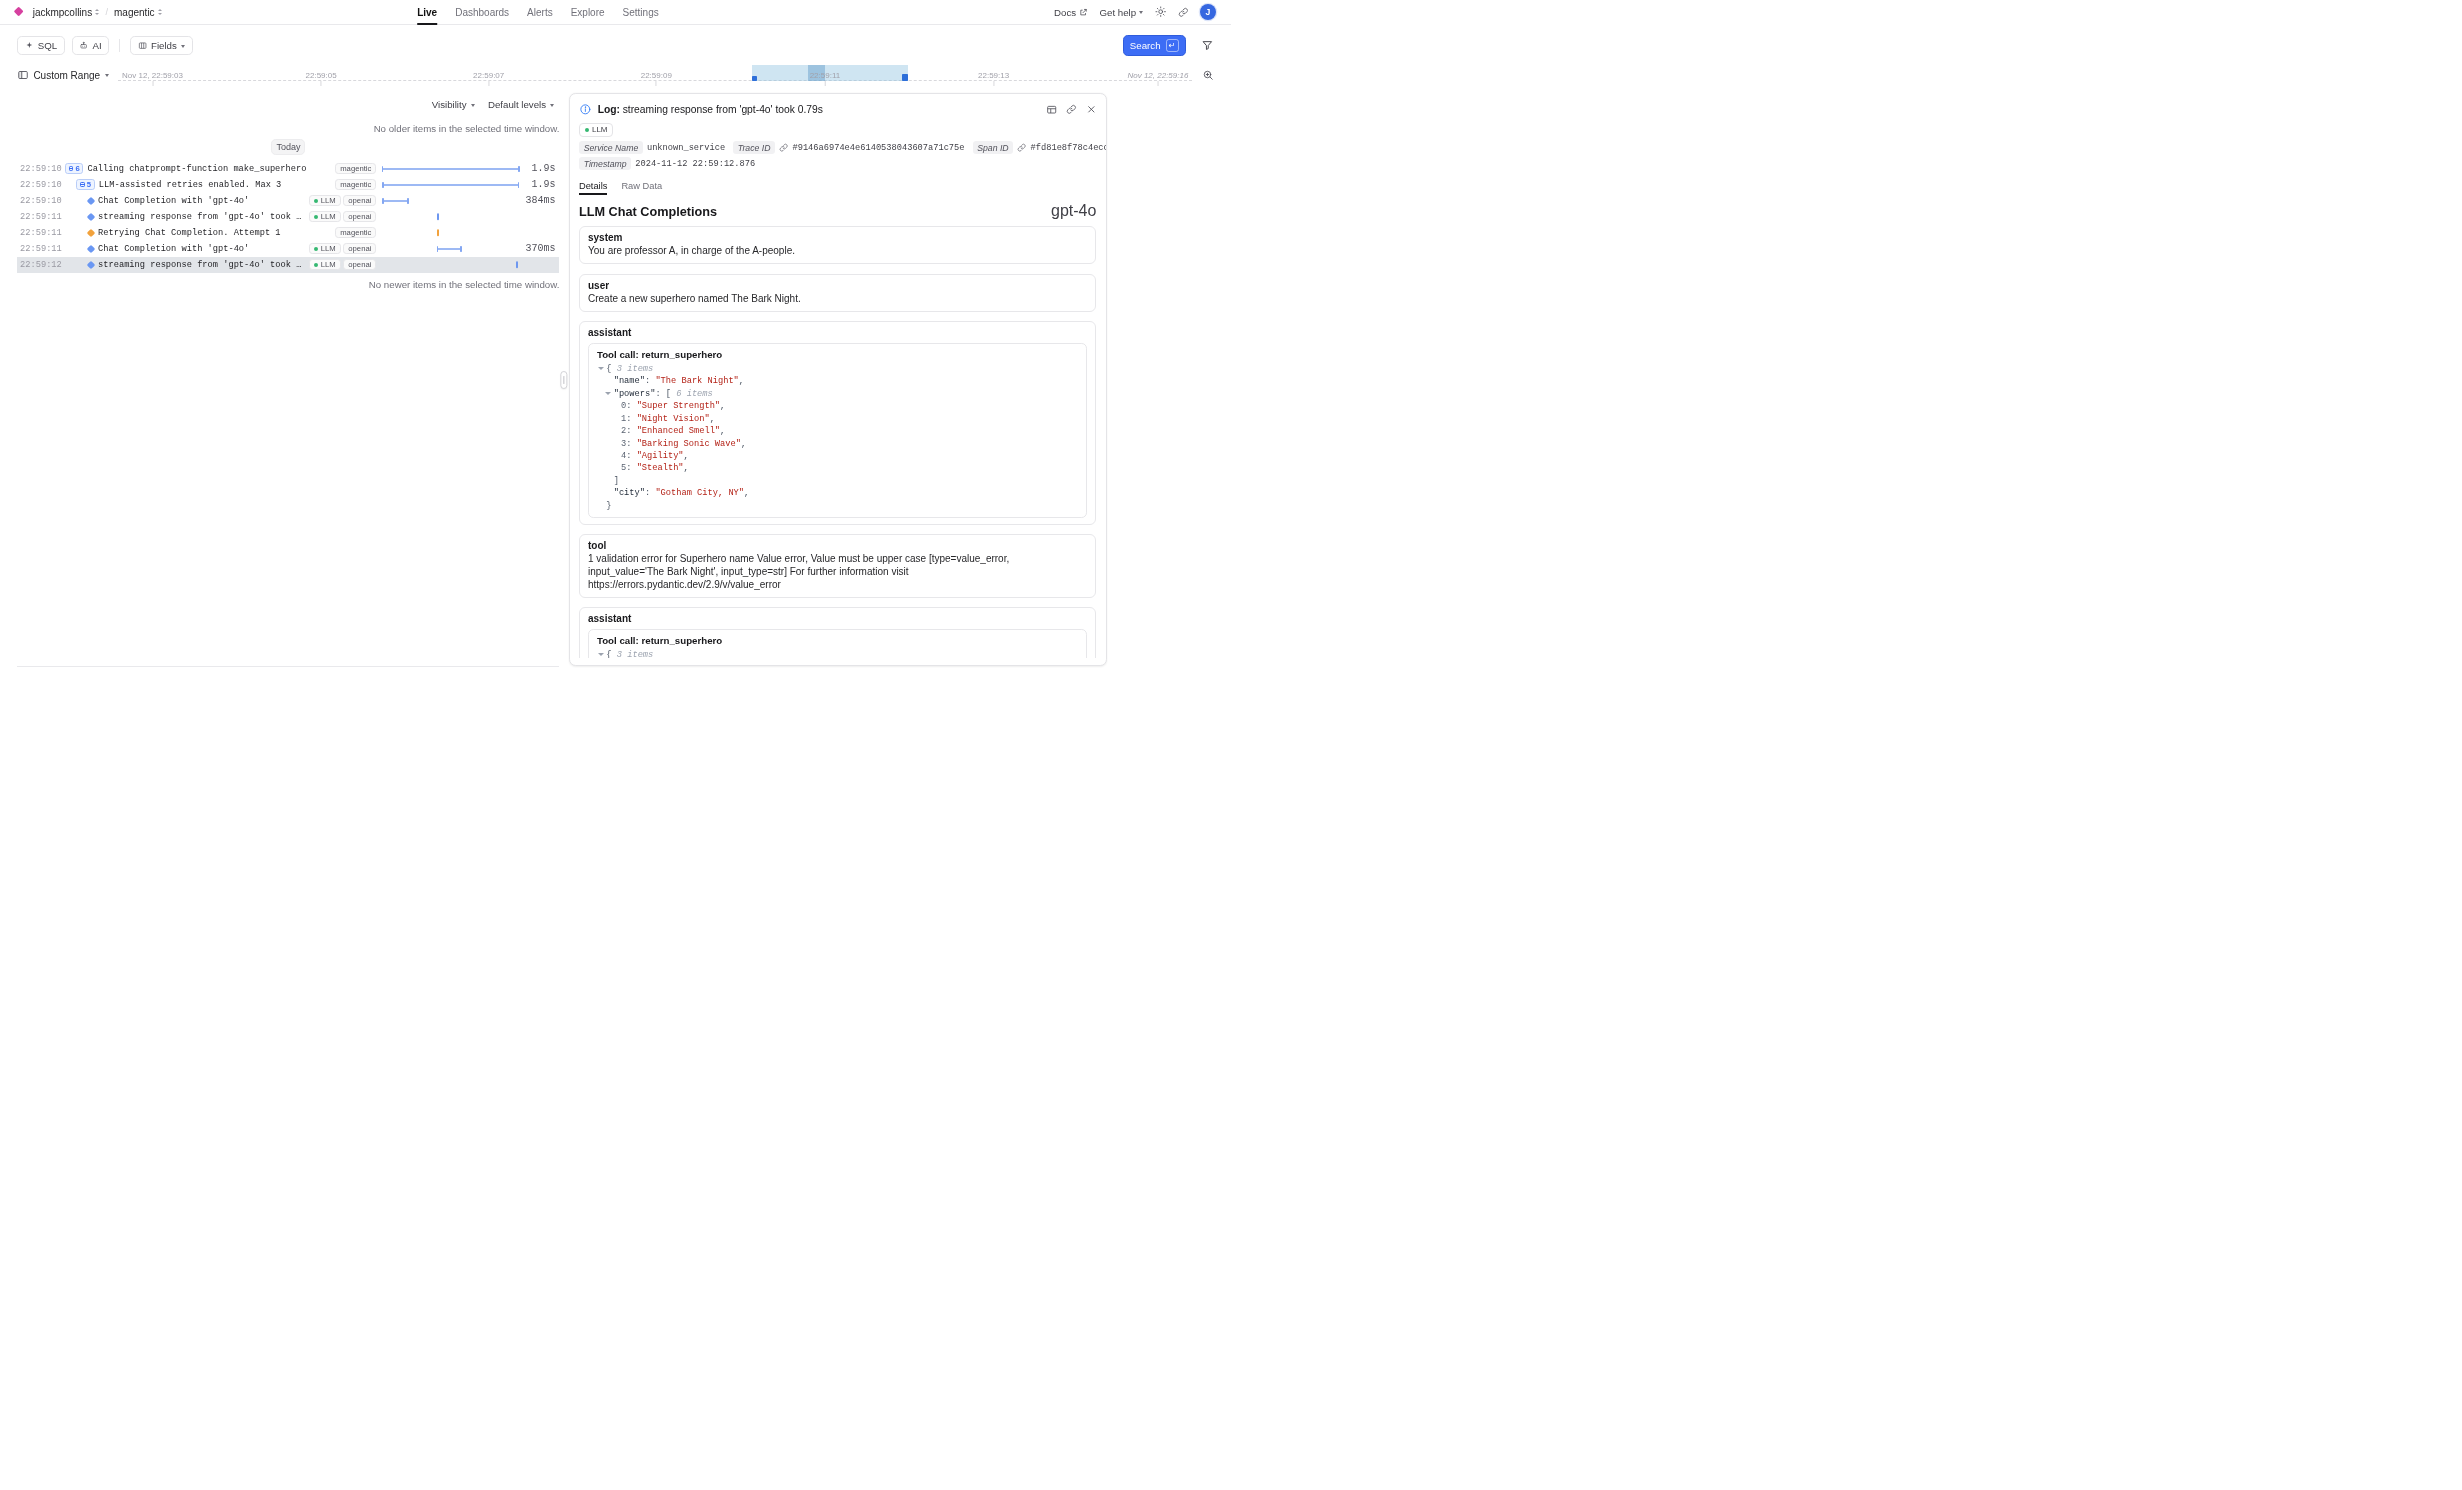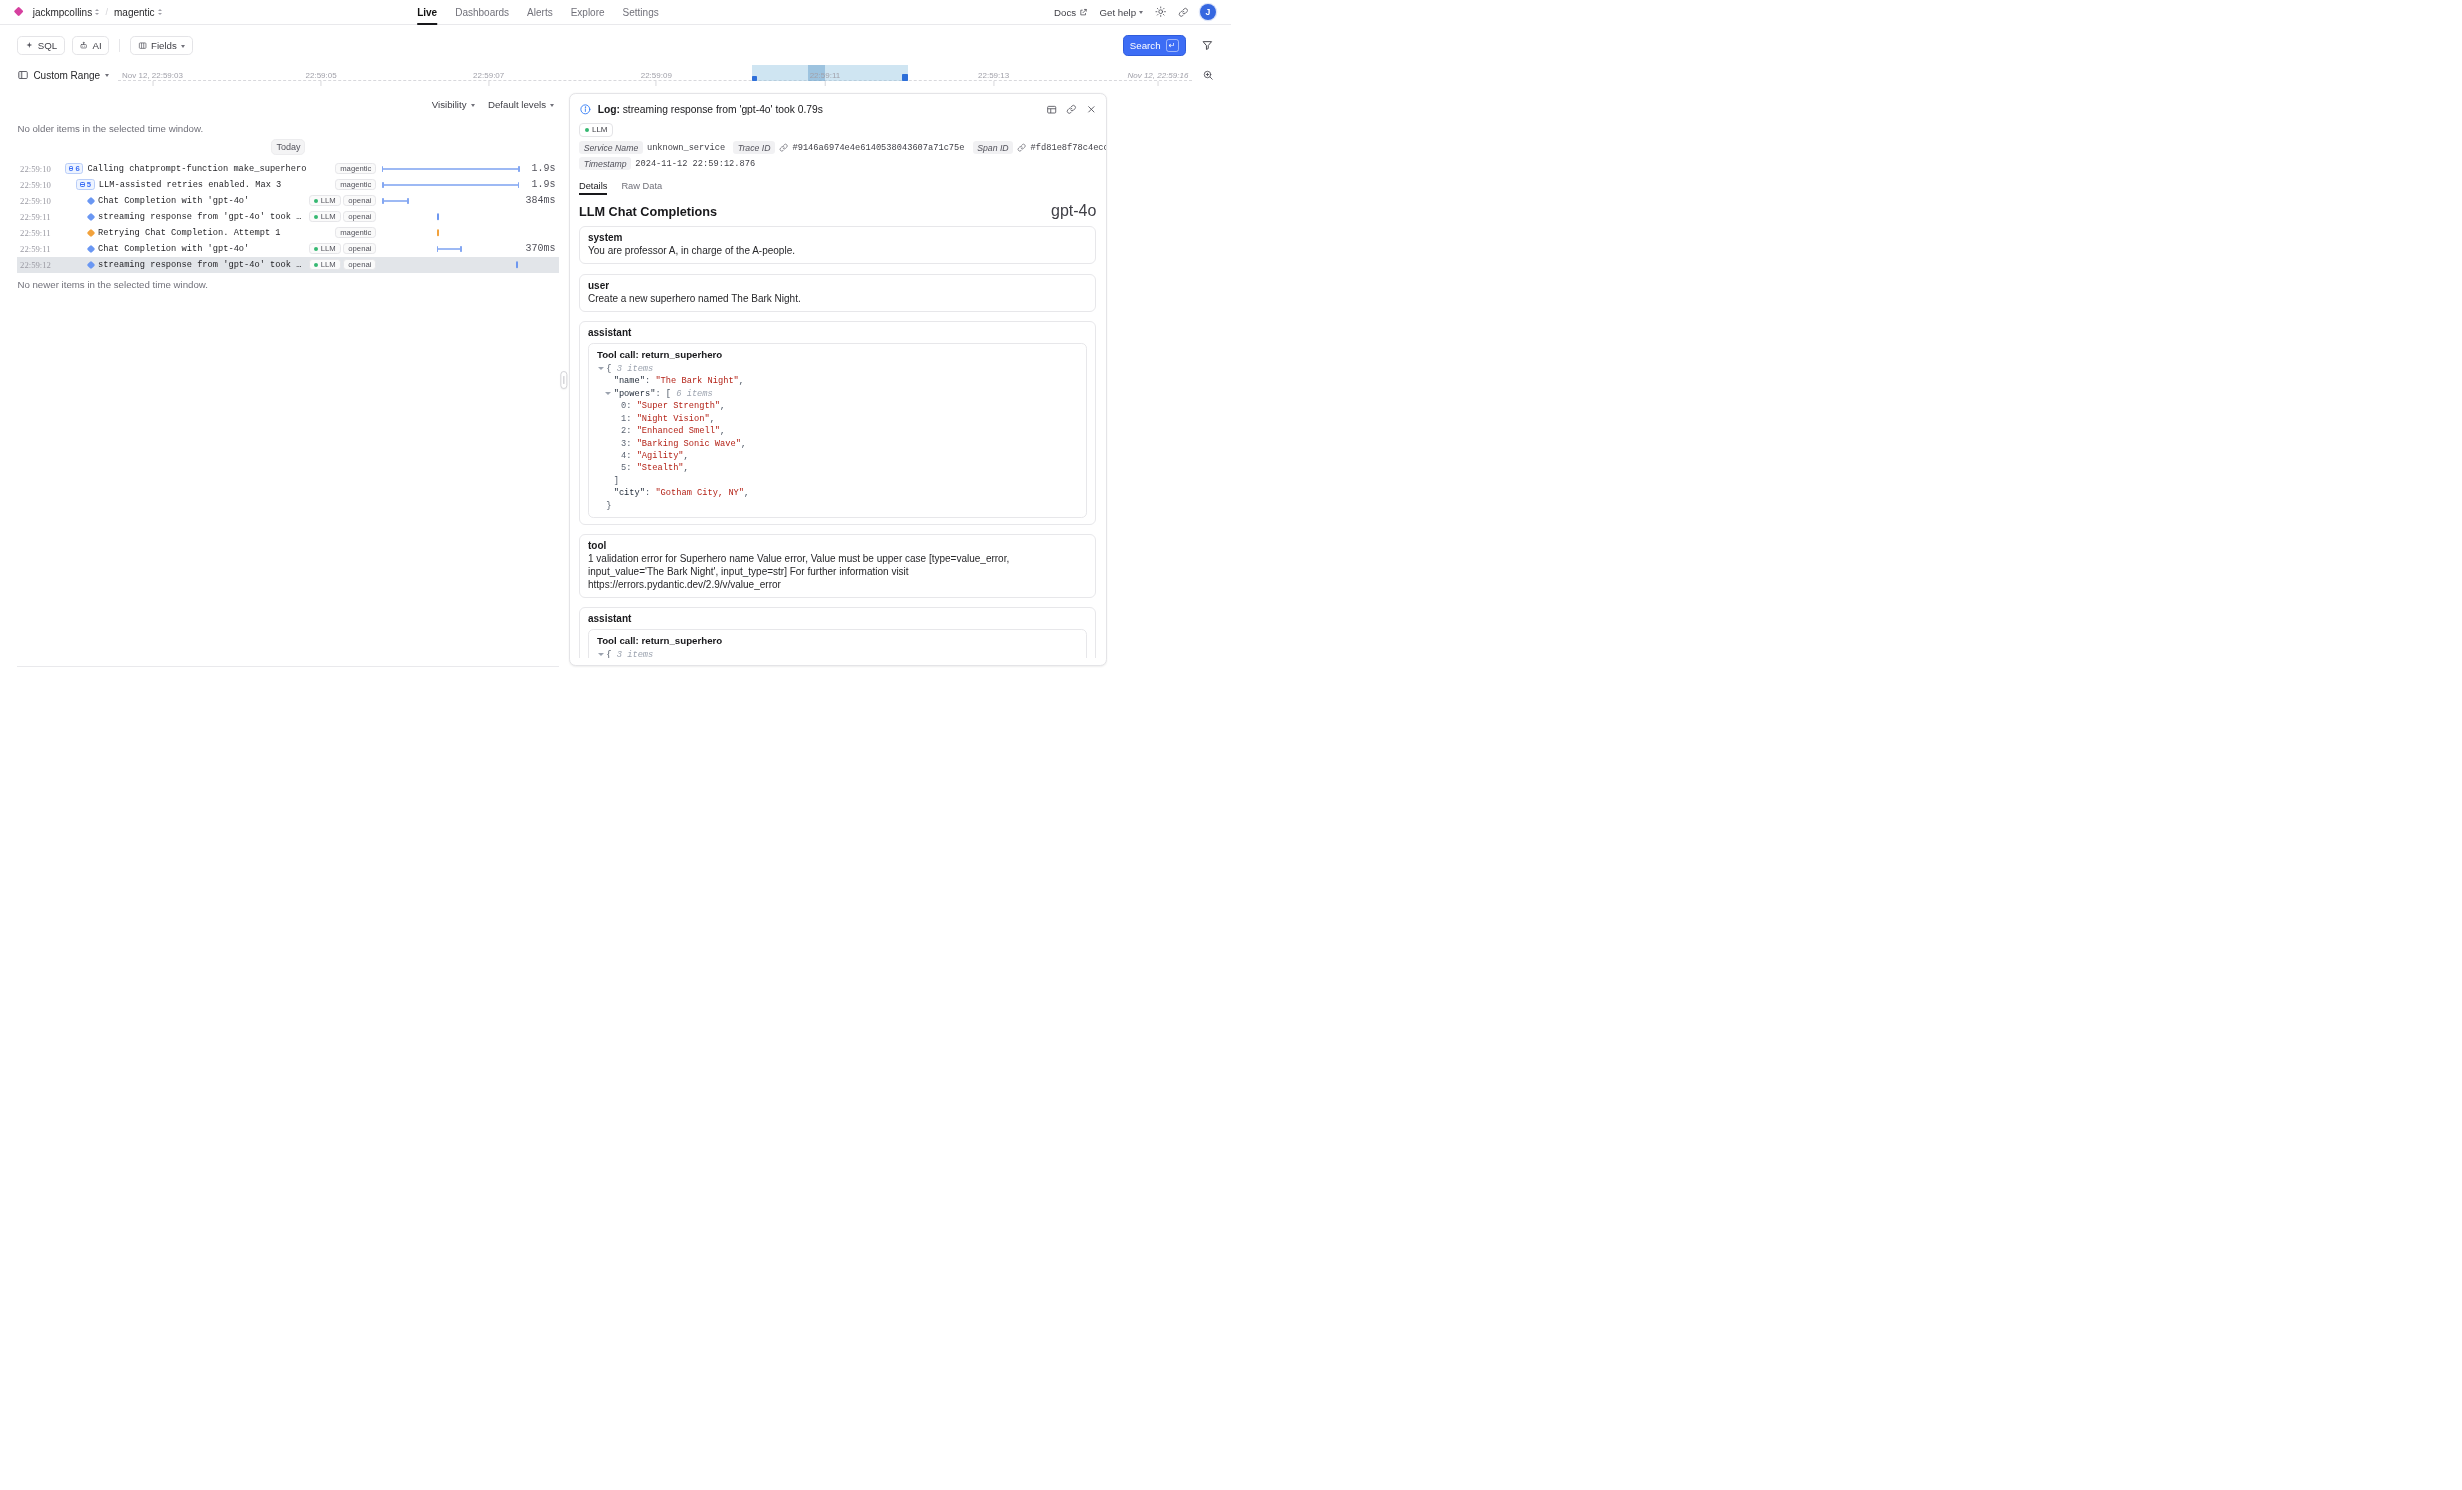--- a/index.html
+++ b/index.html
@@ -47,28 +47,28 @@
   .time-selection{position:absolute;top:2.7px;bottom:6.7px;background:rgba(136,189,222,.4);cursor:col-resize}
   .sel-bar{position:absolute;bottom:0}
   .sel-bar.band{top:0;background:rgba(96,152,200,.45)}
   .sel-bar.edge{background:#2e6fd9;border-radius:0.7px}
 
   
   .content{display:flex;margin:5.3px 0 0 17.4px;height:574px;align-items:stretch}
   .log-panel{width:542px;display:flex;flex-direction:column;border-bottom:0.7px solid #e9e9ec}
   .lp-header{display:flex;justify-content:flex-end;align-items:center;gap:13.4px;height:24px;padding:0 5.3px;font-size:9.7px;color:#3f3f46}
   .lp-select{display:flex;align-items:center;gap:4px;cursor:pointer}
-  .centered-note{text-align:left;font-size:9.7px;color:#71717a;margin-top:6px}
+  .centered-note{text-align:right;font-size:9.7px;color:#71717a;margin-top:6px}
   .day-wrap{text-align:center;margin:4.7px 0 4px}
   .day-pill{display:inline-block;padding:2px 4px;background:#f4f4f5;border:0.7px solid #ececee;border-radius:4.7px;font-size:9px;color:#52525b;cursor:default}
 
   .log-list{margin-top:2px}
   .log-row{display:grid;grid-template-columns:41px minmax(0,1fr) auto 138px 37px;align-items:center;height:16px;padding:0 2.7px;cursor:pointer}
   .log-row.selected{background:#e2e5e9}
-  .lr-time{font-family:Liberation Serif, serif;font-size:8.7px;color:#9a9aa3}
+  .lr-time{font-family:Liberation Mono, monospace;font-size:8.7px;color:#9a9aa3}
   .lr-msgcell{display:flex;align-items:center;gap:4px;min-width:0}
   .lr-indent{flex:none;display:inline-block}
   .lr-msg{font-family:"Liberation Mono","DejaVu Sans Mono",monospace;font-size:8.7px;color:#1f1f23;white-space:nowrap;overflow:hidden;text-overflow:ellipsis}
   .group-box{display:inline-flex;align-items:center;gap:2px;height:11.4px;padding:0 2.7px;border:0.7px solid #b9cdf8;background:#eef4ff;border-radius:2.7px;color:#3b6ef5;font-size:7.7px;cursor:pointer;flex:none}
   .group-box b{font-weight:bold}
   .gb-sq{width:4.7px;height:4.7px;border:1px solid #3b6ef5;border-radius:1.3px;position:relative}
   .gb-sq::after{content:"";position:absolute;left:0.3px;right:0.3px;top:50%;margin-top:-0.5px;height:1px;background:#3b6ef5}
   .diamond{width:6px;height:6px;transform:rotate(45deg);border-radius:1.3px;flex:none}
   .diamond.blue{background:#6a97f3}
   .diamond.orange{background:#f2a23c}

